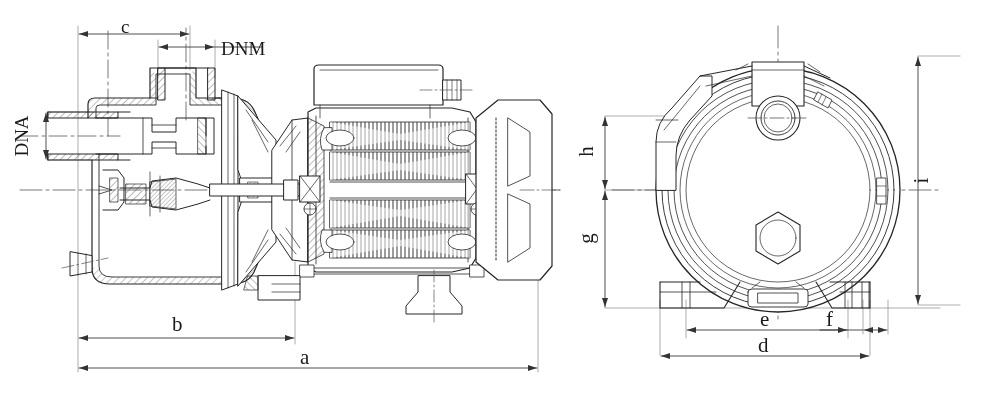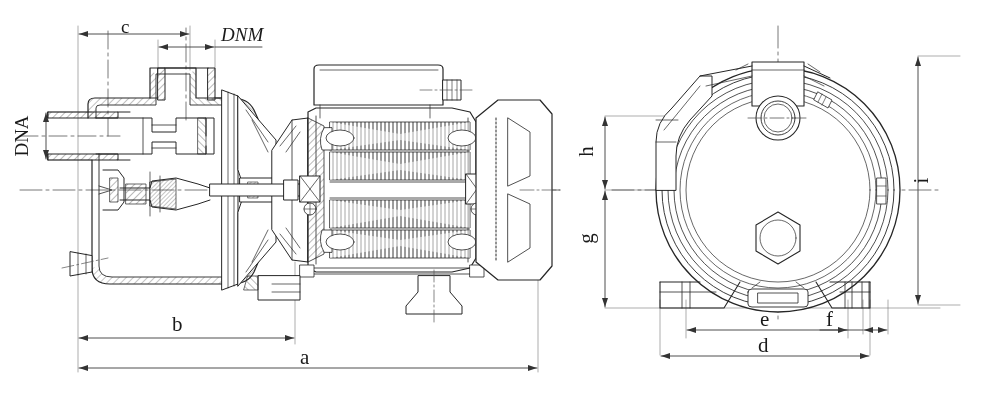--- a/index.html
+++ b/index.html
@@ -341,21 +341,21 @@
       <rect x="758" y="293" width="40" height="10" fill="#fff" stroke="#262626" stroke-width="0.8"></rect>
       <path d="M752,288 L760,282 M804,288 L796,282" stroke="#262626" stroke-width="0.7"></path>
     </g>
 
   </g>
   </g>
 </svg>
 
 <div class="dimlabel dl-upper" style="left:121px;top:16px;">c</div>
 
-<div class="dimlabel dl-upper" style="left:221px;top:24px;font-style:italic;">DNM</div>
+<div class="dimlabel dl-upper" style="left:221px;top:38px;">DNM</div>
 
 <div class="dimlabel dl-upper rot90" style="left:-8px;top:125px;width:60px;text-align:center;">DNA</div>
 
 <div class="dimlabel dl-lower" style="left:172px;top:312px;">b</div>
 
 <div class="dimlabel dl-lower" style="left:300px;top:345px;">a</div>
 
 <div class="dimlabel dl-lower rot90" style="left:566px;top:139px;width:40px;text-align:center;">h</div>
 
 <div class="dimlabel dl-lower rot90" style="left:566px;top:226px;width:40px;text-align:center;">g</div>

